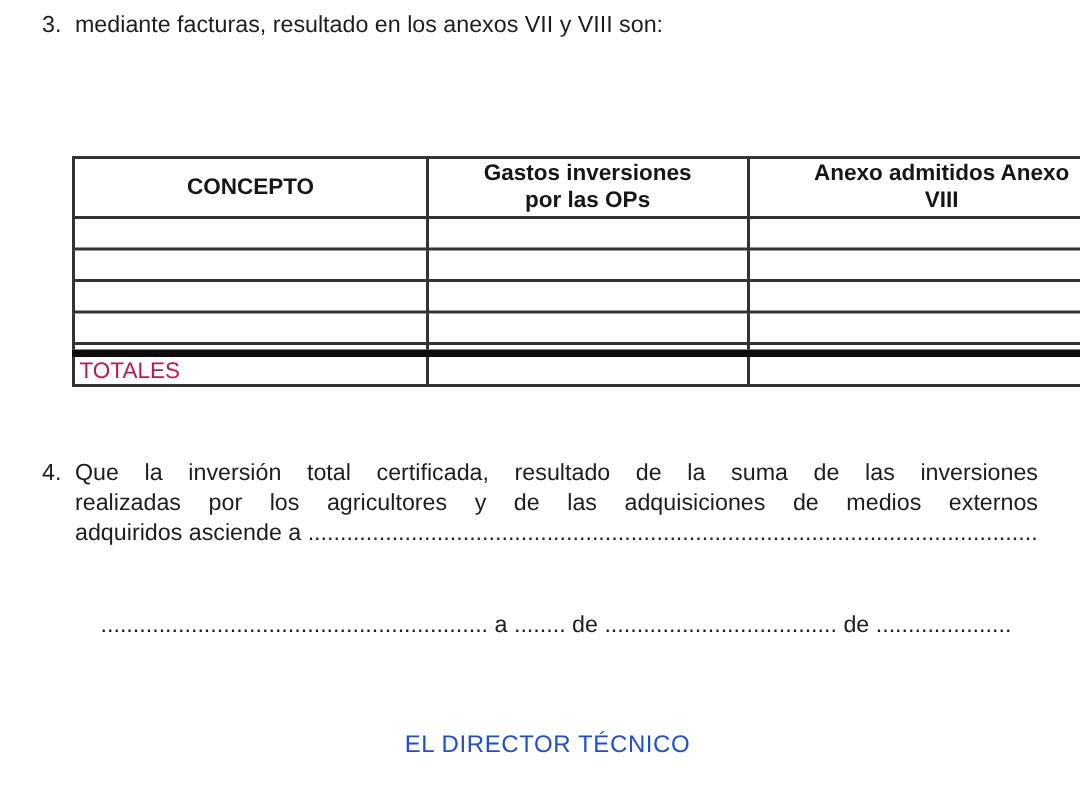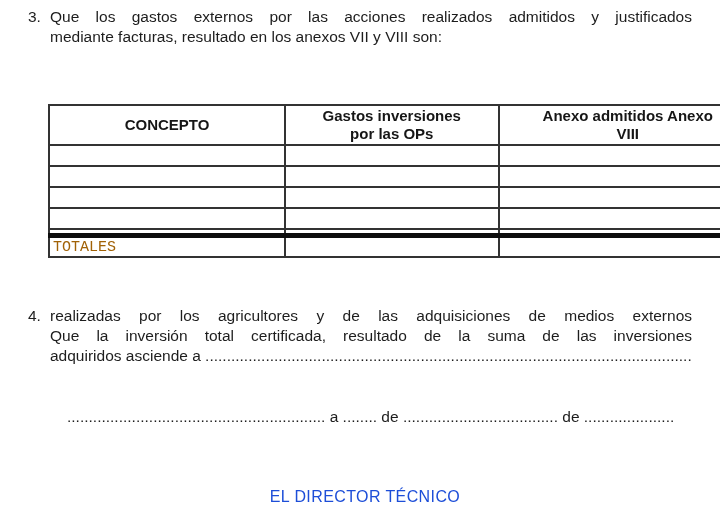--- a/index.html
+++ b/index.html
@@ -78,22 +78,21 @@
     height: 19px;
   }
   .concept-table tr.sep-row td {
     height: 3px;
     border-top: 2px solid #3c3c3c;
     border-bottom: 5px solid #0d0d0d;
   }
   .concept-table tr.totals-row td {
     height: 18px;
     font-size: 15px;
-    color: #a16207;
-    font-family: Liberation Mono, monospace;
+    color: #be185d;
   }
   .concept-table tr.totals-row td.totals-label {
     padding-left: 3px;
     text-align: left;
   }
 
   
   .date-line {
     position: absolute;
     left: 67px;
@@ -117,21 +116,20 @@
   }
 </style>
 </head>
 <body>
 
 <div class="page">
 
   <div class="numbered-item" id="item3">
     <div class="num">3.</div>
     <div class="lines">
-      <div class="pline just">Que los gastos externos por las acciones realizados admitidos y justificados</div>
       <div class="pline">mediante facturas, resultado en los anexos VII y VIII son:</div>
     </div>
   </div>
 
   <div class="tbl-wrap">
     <table class="concept-table">
       <colgroup>
         <col style="width:231px">
         <col style="width:209px">
         <col style="width:253px">
@@ -181,22 +179,22 @@
           <td></td>
           <td></td>
         </tr>
       </tbody>
     </table>
   </div>
 
   <div class="numbered-item" id="item4">
     <div class="num">4.</div>
     <div class="lines">
+      <div class="pline just">Que la inversión total certificada, resultado de la suma de las inversiones</div>
       <div class="pline just">realizadas por los agricultores y de las adquisiciones de medios externos</div>
-      <div class="pline just">Que la inversión total certificada, resultado de la suma de las inversiones</div>
       <div class="pline dots">adquiridos asciende a ........................................................................................................................euros</div>
     </div>
   </div>
 
   <div class="date-line">............................................................ a ........ de .................................... de .....................</div>
 
   <div class="signature">EL DIRECTOR TÉCNICO</div>
 
 </div>
 

